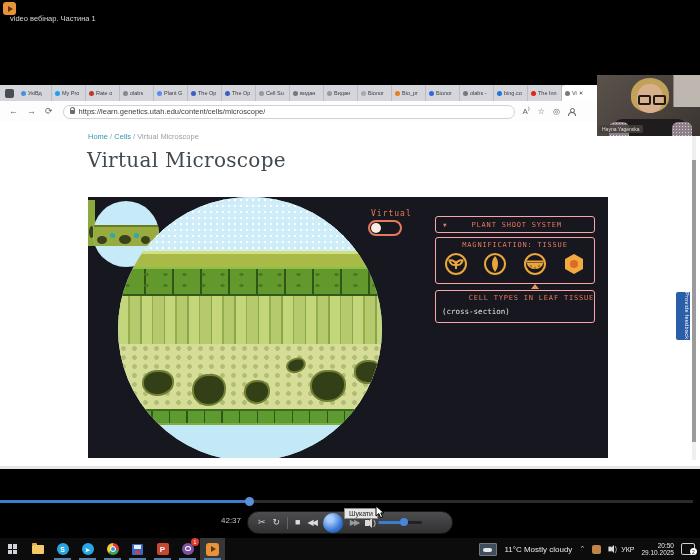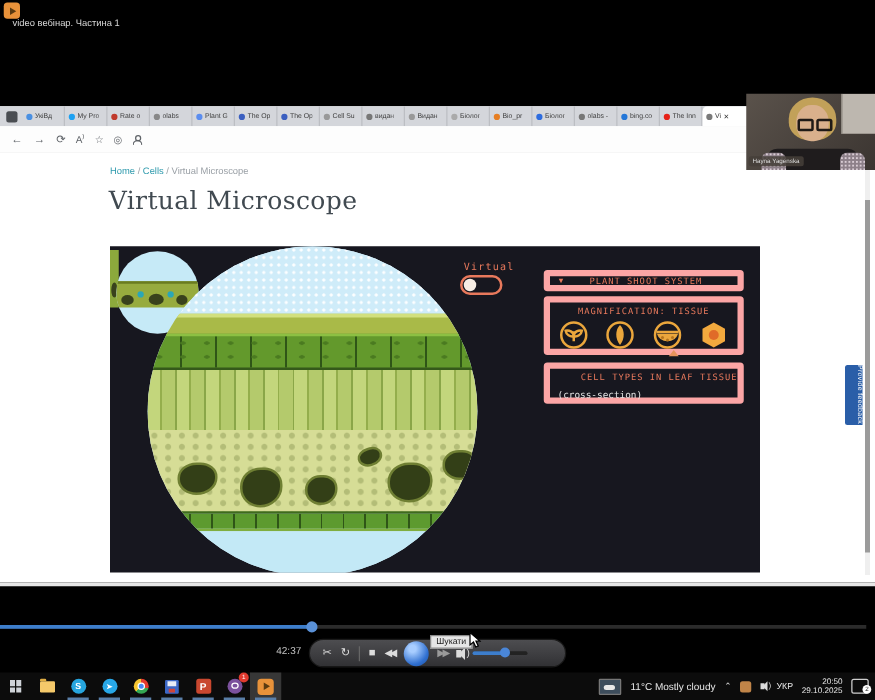--- a/index.html
+++ b/index.html
@@ -69,21 +69,21 @@
   .hole{position:absolute;background:#333f17;border:2px solid #6f7f33;border-radius:50% 45% 55% 50%;}
   .botep{top:212px;height:16px;background:repeating-linear-gradient(90deg,#5d9a2f 0 16px,#2f5517 16px 17.5px);
        border-top:2px solid #3f6b1d;border-bottom:2px solid #7fae3f;box-sizing:border-box;}
   .botsky{top:228px;height:36px;background:#c3e9f6;}
   
   .mono{font-family:"DejaVu Sans Mono",monospace;}
   .lbl-txt{position:absolute;left:283px;top:12px;font-size:8px;color:#e8795c;letter-spacing:1px;}
   .toggle{position:absolute;left:280px;top:23px;width:34px;height:16px;border:2px solid #e8795c;
           border-radius:9px;box-sizing:border-box;}
   .knob{position:absolute;left:1px;top:1px;width:10px;height:10px;border-radius:50%;background:#f7ede4;}
-  .panel{position:absolute;left:347px;width:160px;border:5px solid #fca5a5;border-radius:3px;
+  .panel{position:absolute;left:347px;width:160px;border:1px solid #fca5a5;border-radius:3px;
          box-sizing:border-box;color:#e8795c;font-size:7px;letter-spacing:.8px;}
   .p1{top:19px;height:17px;display:flex;align-items:center;}
   .p1 .tri{margin:0 6px 0 7px;font-size:6px;}
   .p1 .cap{flex:1;text-align:center;margin-right:14px;}
   .p2{top:40px;height:47px;}
   .p2 .cap{text-align:center;margin-top:3px;}
   .iconrow{position:absolute;left:0;top:13px;width:100%;display:flex;justify-content:space-around;align-items:center;}
   .mag{width:26px;height:26px;display:flex;align-items:center;justify-content:center;}
   .selmark{position:absolute;left:95px;bottom:-6px;width:0;height:0;
            border-left:4px solid transparent;border-right:4px solid transparent;border-bottom:5px solid #e8935c;}
@@ -252,20 +252,24 @@
         <span class="dot" style="background:#7a7a7a"></span>
         <span class="lbl">Vi</span>
         <span class="lbl">✕</span>
       </div>
     </div>
 
     <div class="addrbar">
       <span class="navbtn">←</span>
       <span class="navbtn">→</span>
       <span class="navbtn">⟳</span>
+      <div class="urlbox">
+        <span class="padlock"></span>
+        <span class="urltext">https://learn.genetics.utah.edu/content/cells/microscope/</span>
+      </div>
       <span class="addr-ico">A⁾</span>
       <span class="addr-ico">☆</span>
       <span class="addr-ico">◎</span>
       <span class="person-ico"></span>
     </div>
 
     <div class="page">
       <div class="crumbs">
         <a>Home</a>
         <span>/</span>

